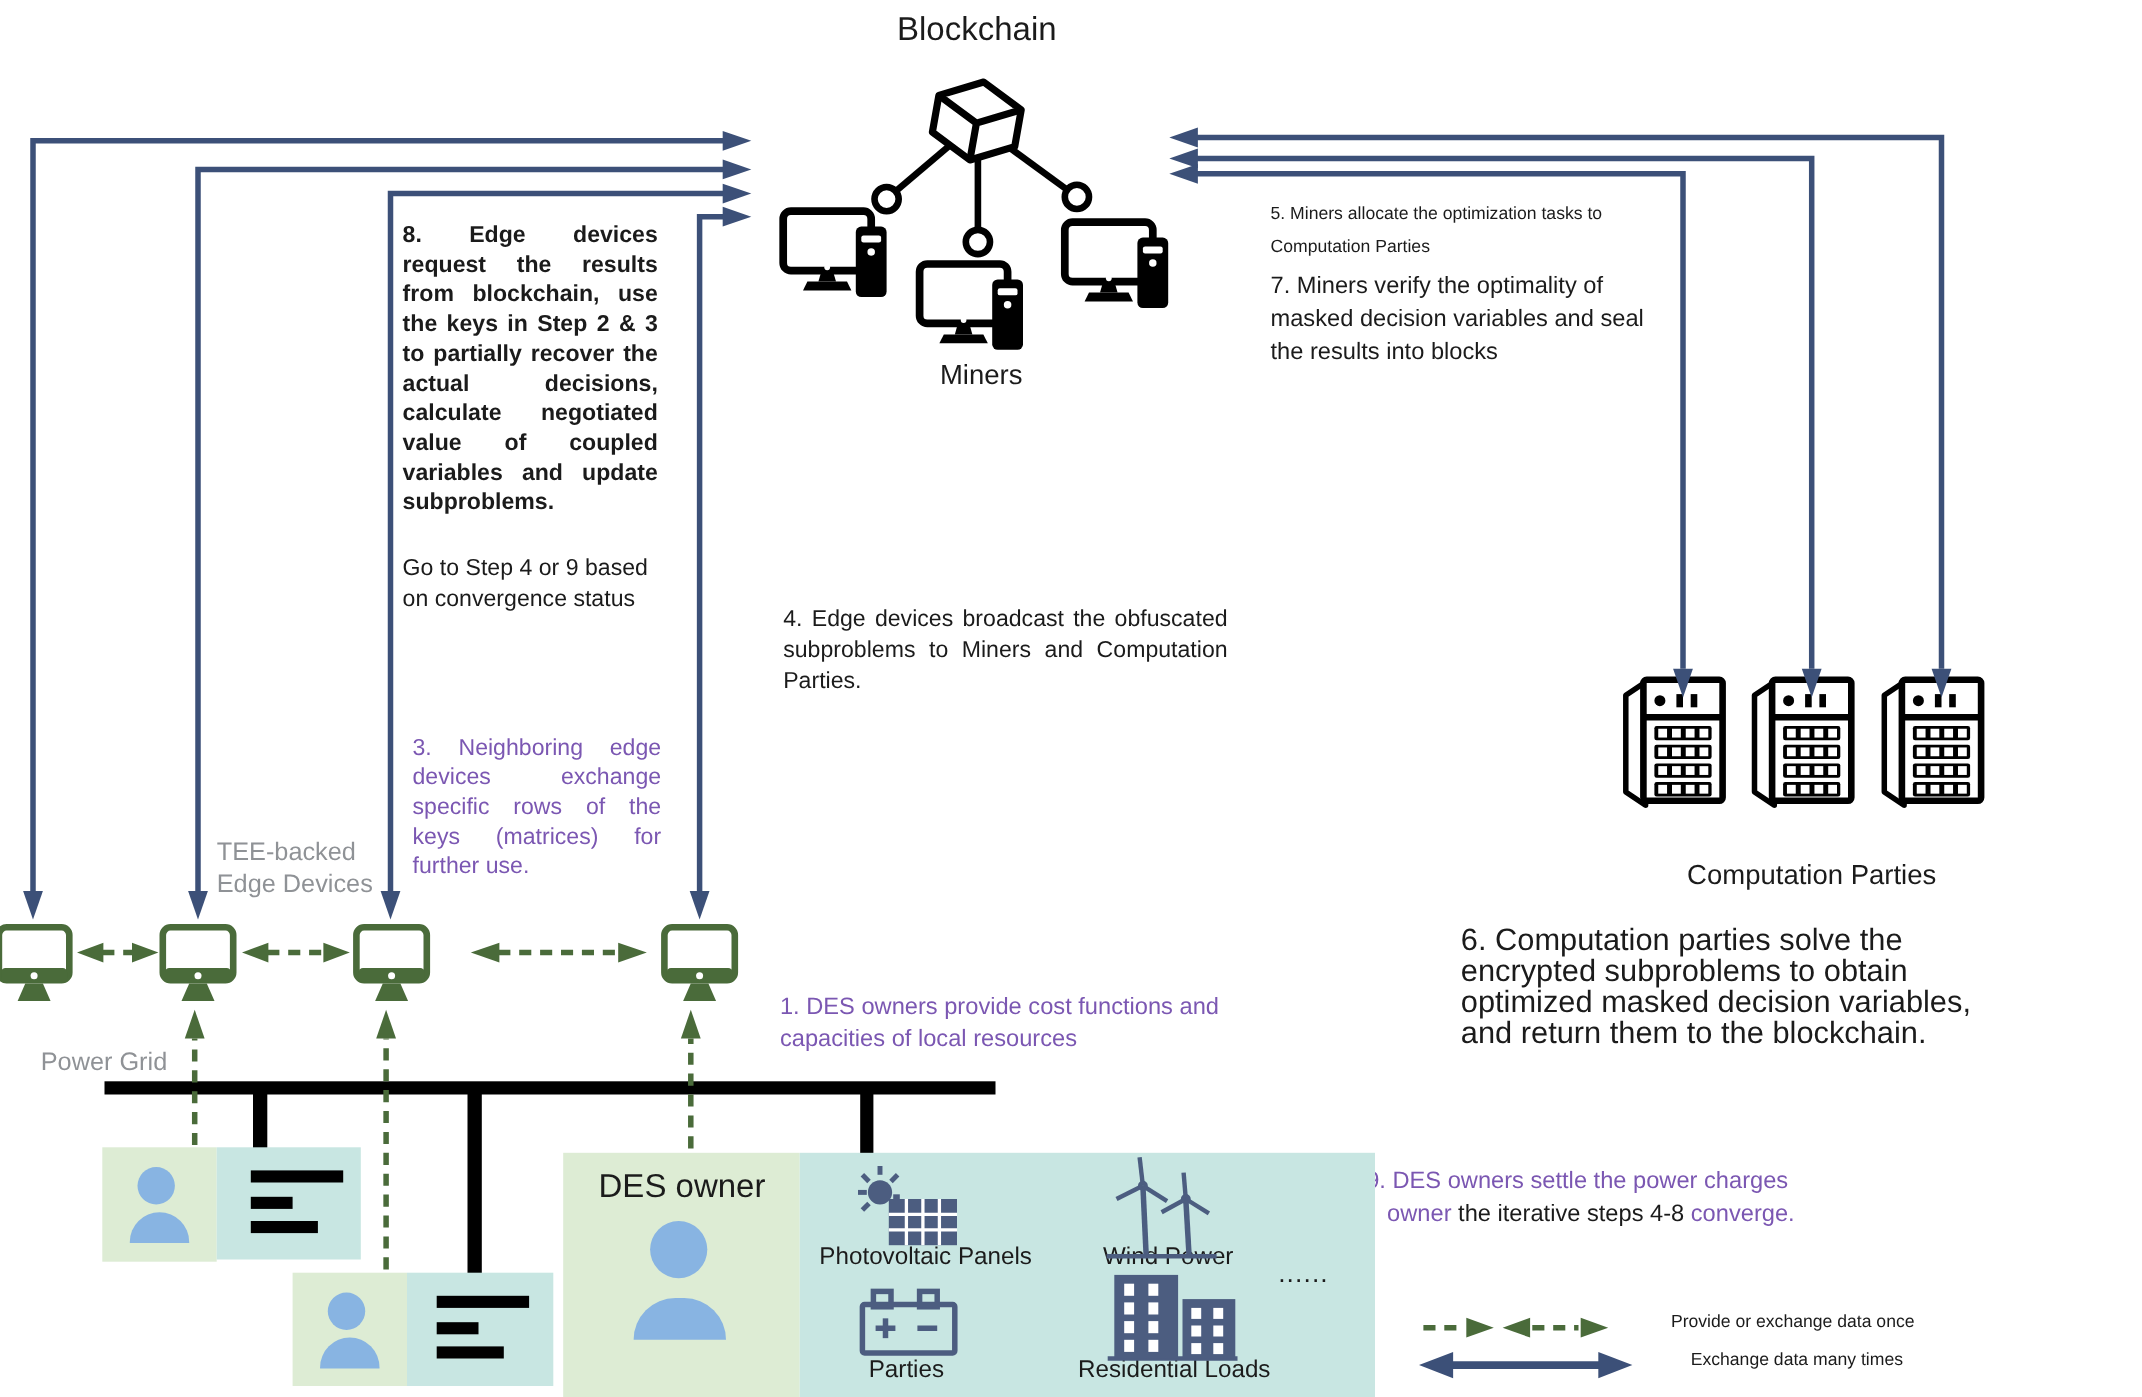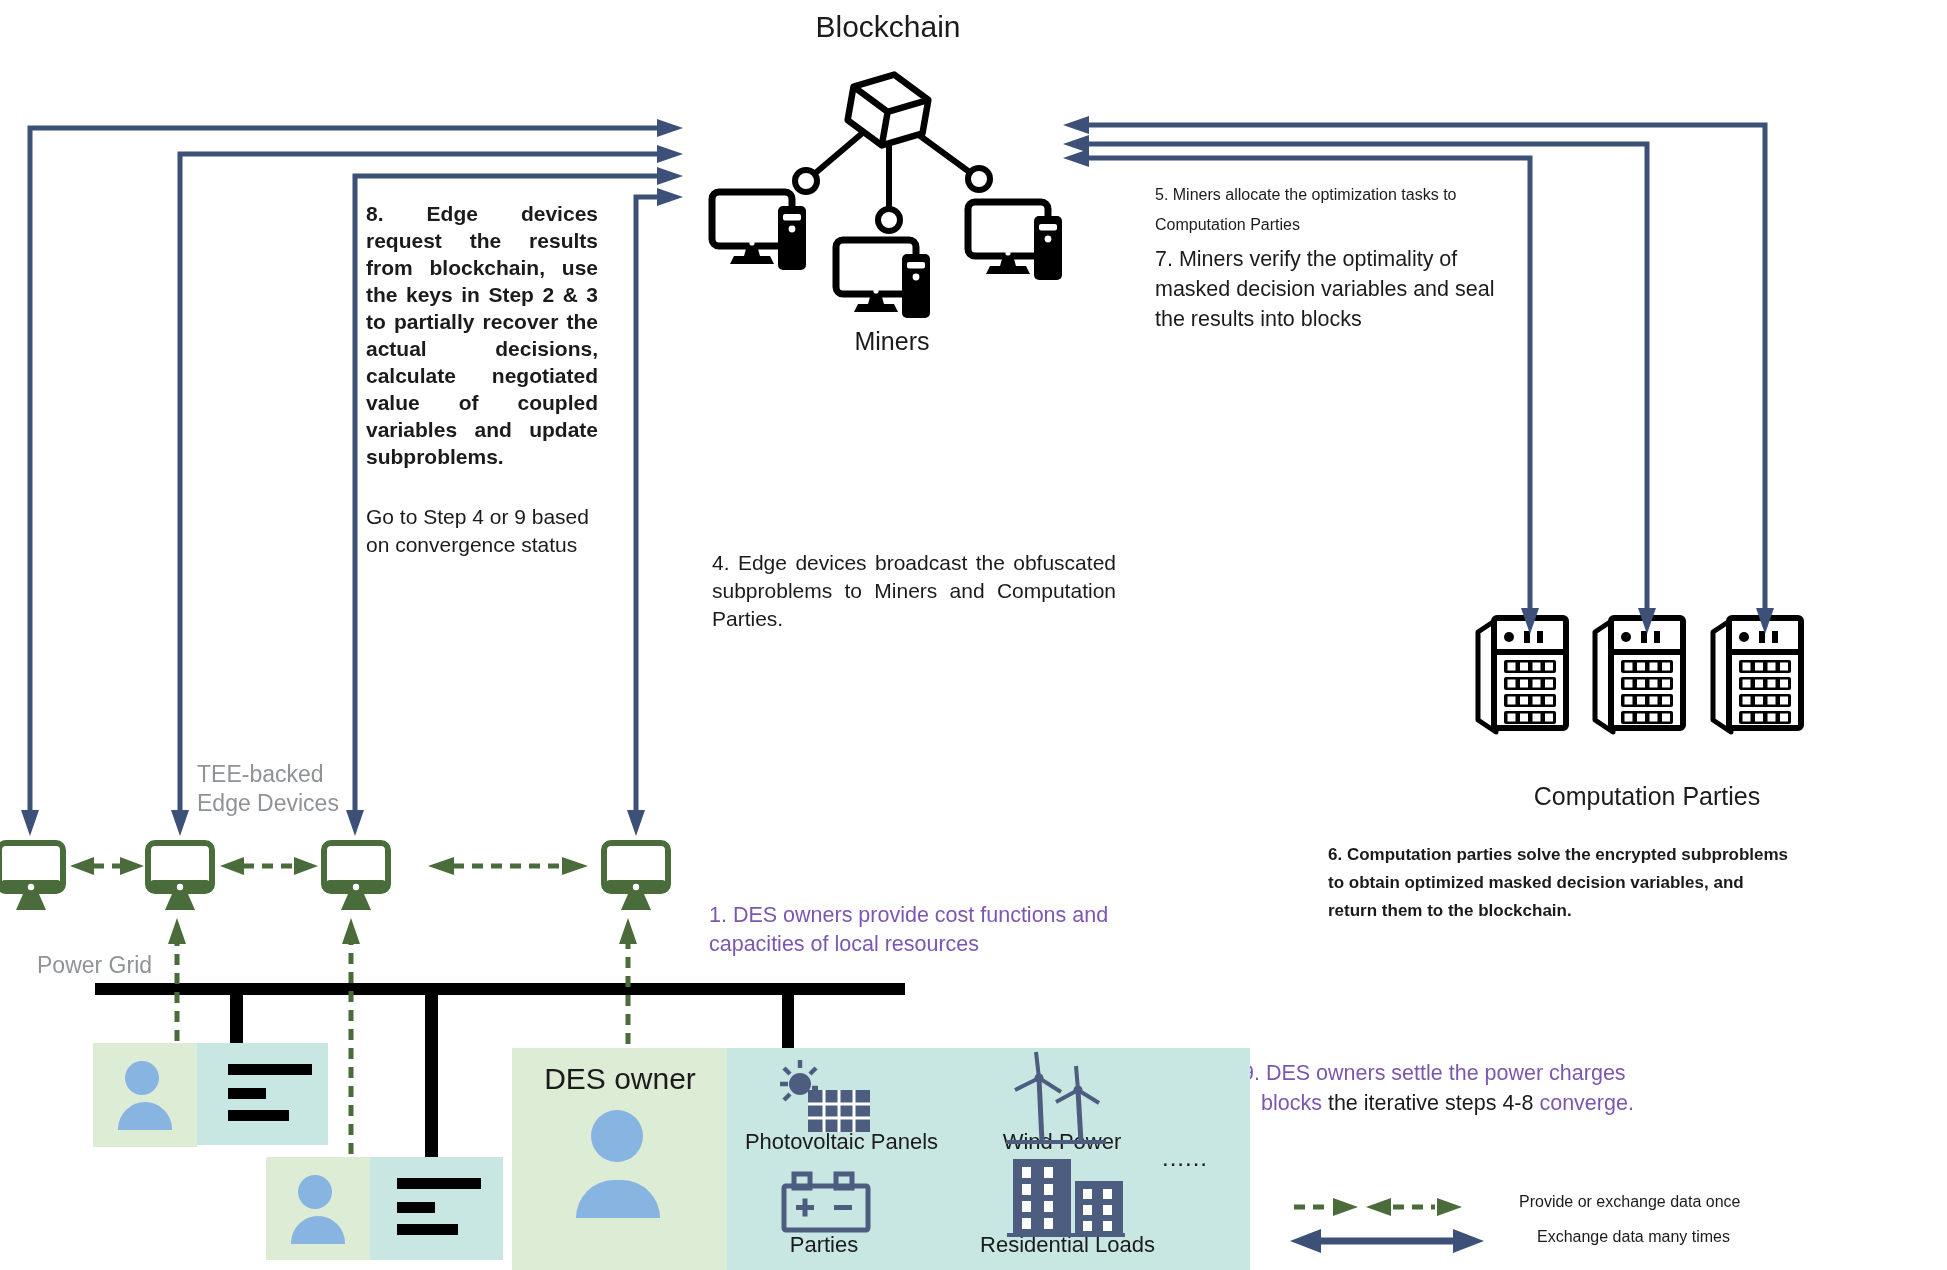--- a/index.html
+++ b/index.html
@@ -288,28 +288,29 @@
       <rect class="white" x="33.5" y="99.5" width="8" height="8"></rect>
         <rect class="white" x="46" y="99.5" width="8" height="8"></rect>
         <rect class="white" x="58.5" y="99.5" width="8" height="8"></rect>
         <rect class="white" x="71" y="99.5" width="8" height="8"></rect>
     </g>
   </svg>
   <div class="lbl ctr" style="left:1497px;top:782px;width:300px;">Computation Parties</div>
 
   <div class="t just" style="left:366px;top:200px;width:232px;font-weight:bold;">8. Edge devices request the results from blockchain, use the keys in Step 2 &amp; 3 to partially recover the actual decisions, calculate negotiated value of coupled variables and update subproblems.</div>
   <div class="t" style="left:366px;top:503px;width:252px;line-height:28px;">Go to Step 4 or 9 based on convergence status</div>
+  <div class="t just purple" style="left:375px;top:666px;width:226px;">3. Neighboring edge devices exchange specific rows of the keys (matrices) for further use.</div>
   <div class="t just" style="left:712px;top:549px;width:404px;line-height:28px;">4. Edge devices broadcast the obfuscated subproblems to Miners and Computation Parties.</div>
   <div class="t purple" style="left:709px;top:901px;width:452px;font-size:21.5px;line-height:29px;">1. DES owners provide cost functions and capacities of local resources</div>
   <div class="t" style="left:1155px;top:164px;width:368px;font-size:16px;line-height:30px;margin-top:16px;">5. Miners allocate the optimization tasks to Computation Parties</div>
   <div class="t" style="left:1155px;top:244px;width:368px;font-size:21.5px;line-height:30px;">7. Miners verify the optimality of masked decision variables and seal the results into blocks</div>
-  <div class="t" style="left:1328px;top:841px;width:465px;font-size:17px;line-height:28px;font-weight:bold;">6. Computation parties solve the encrypted subproblems to obtain optimized masked decision variables, and return them to the blockchain.</div>
+  <div class="t" style="left:1328px;top:841px;width:465px;font-size:28px;line-height:28px;">6. Computation parties solve the encrypted subproblems to obtain optimized masked decision variables, and return them to the blockchain.</div>
   <div class="t" style="left:1242px;top:1058px;width:490px;font-size:21.5px;line-height:30px;">
     <div class="purple">9. DES owners settle the power charges</div>
-    <div style="padding-left:19px;"><span class="purple">blocks </span><span>the iterative steps 4-8 </span><span class="purple">converge.</span></div>
+    <div style="padding-left:19px;"><span class="purple">owner </span><span>the iterative steps 4-8 </span><span class="purple">converge.</span></div>
   </div>
 
   <div class="t gray" style="left:37px;top:952px;font-size:23px;">Power Grid</div>
   <div class="bar" style="left:95px;top:983px;width:810px;height:12px;"></div>
   <div class="bar" style="left:230px;top:993px;width:13px;height:52px;"></div>
   <div class="bar" style="left:425px;top:993px;width:13px;height:166px;"></div>
   <div class="bar" style="left:782px;top:993px;width:12px;height:57px;"></div>
 
   <div class="box-green" style="left:93px;top:1043px;width:104px;height:104px;">
     <div class="head" style="left:32px;top:18px;width:34px;height:34px;"></div>

